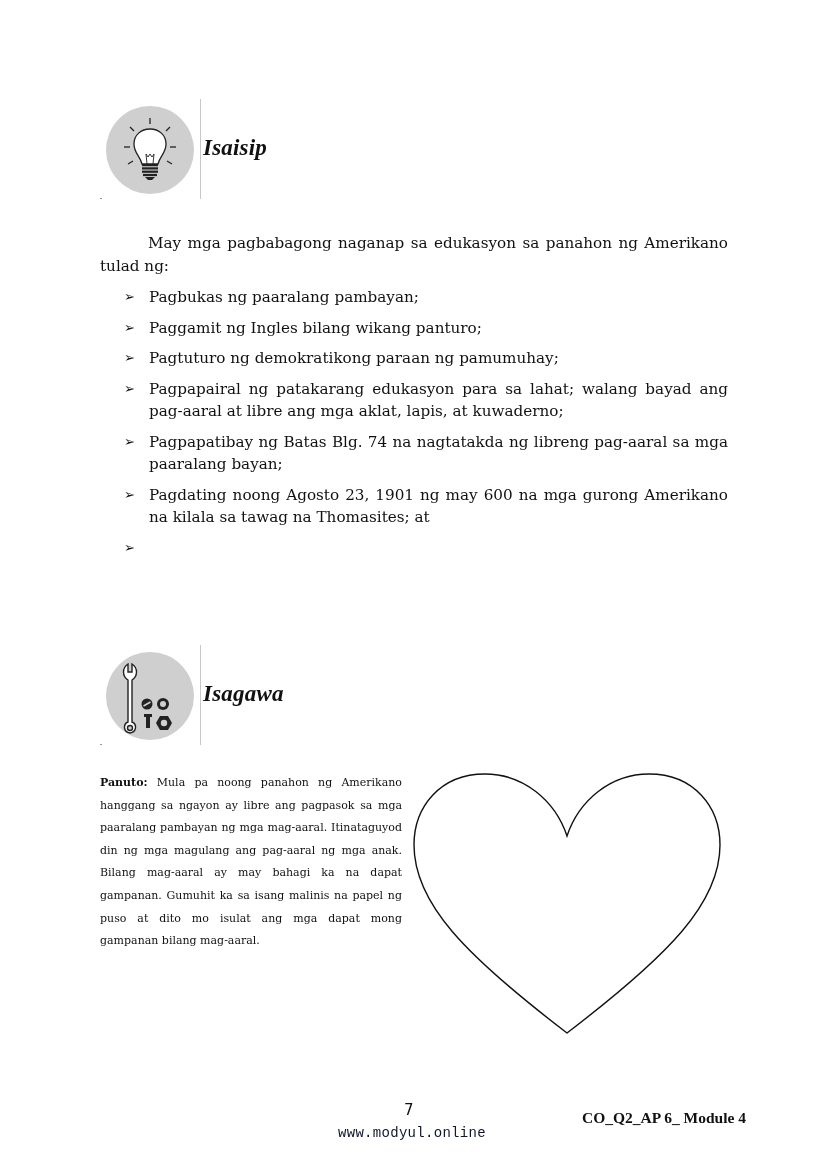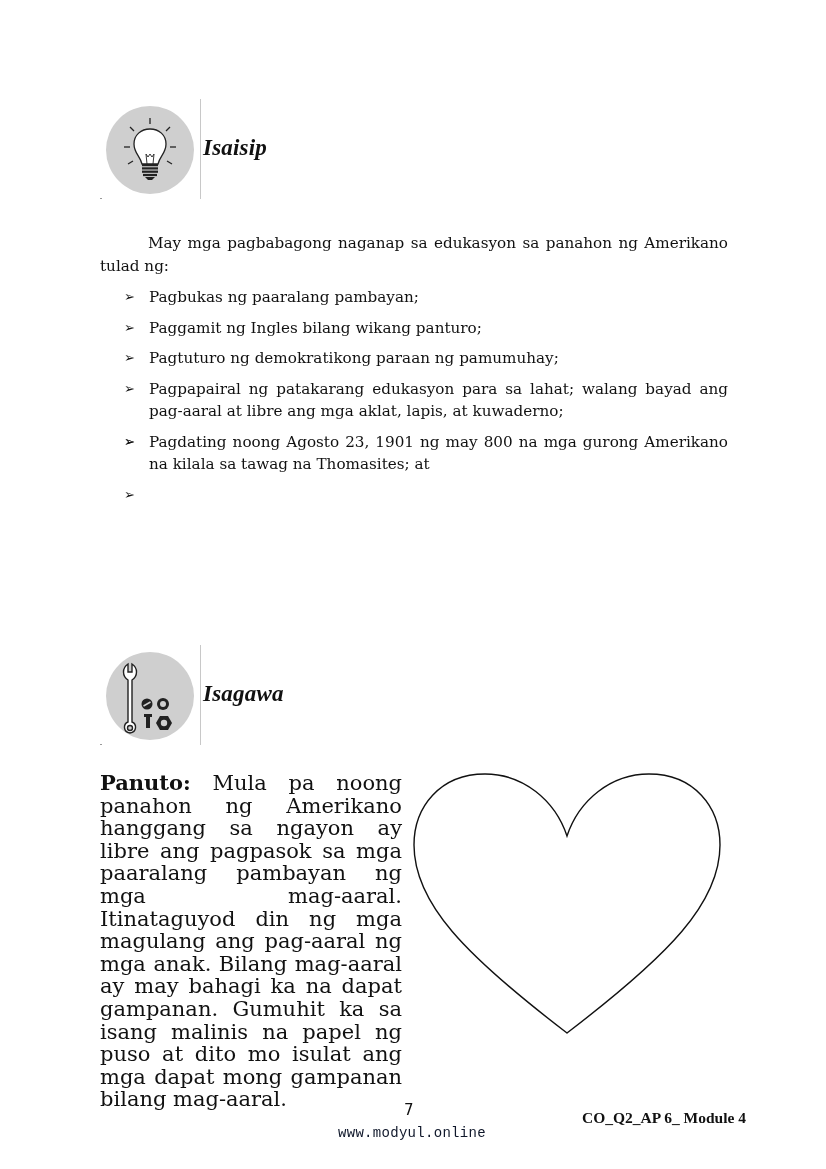--- a/index.html
+++ b/index.html
@@ -15,21 +15,21 @@
     .tick { position: absolute; left: 0; bottom: 0; width: 2px; height: 1px; background: #999; }
 
     .para { position: absolute; left: 100px; width: 628px; font-size: 15.2px; line-height: 23px;
             text-align: justify; text-align-last: left; }
     .para .indent { display: inline-block; width: 48px; }
     .bullets { position: absolute; left: 100px; width: 628px; margin: 0; padding: 0; list-style: none;
                font-size: 15.2px; line-height: 22.5px; }
     .bullets li { position: relative; padding-left: 49px; text-align: justify; text-align-last: left; }
     .bullets .arrow { position: absolute; left: 24px; top: 0; font-size: 13px; font-family: "DejaVu Sans", sans-serif; }
 
-    .panuto { position: absolute; left: 100px; top: 772px; width: 302px; font-size: 21px; line-height: 22.6px;
+    .panuto { position: absolute; left: 100px; top: 772px; width: 302px; font-size: 11px; line-height: 22.6px;
               text-align: justify; text-align-last: left; }
     .panuto b { font-weight: bold; }
     .heart { position: absolute; left: 405px; top: 765px; }
 
     .page-num { position: absolute; left: 404px; top: 1101px; font-family: "DejaVu Sans", sans-serif; font-size: 15px; }
     .watermark { position: absolute; left: 338px; top: 1125px; font-family: Liberation Mono, monospace; font-size: 14px; color: #0f172a; letter-spacing: 0.3px; }
     .module-code { position: absolute; left: 582px; top: 1109px; font-family: Liberation Serif, serif; font-weight: bold; font-size: 15.5px; }
   </style>
 </head>
 <body>
@@ -64,22 +64,22 @@
 
 <div class="para" style="top:232px;">
   <span class="indent"></span><span>May mga pagbabagong naganap sa edukasyon sa panahon ng Amerikano tulad ng:</span>
 </div>
 
 <ul class="bullets" style="top:286px;">
   <li style="margin-bottom:8px;"><span class="arrow">➢</span><span>Pagbukas ng paaralang pambayan;</span></li>
   <li style="margin-bottom:8px;"><span class="arrow">➢</span><span>Paggamit ng Ingles bilang wikang panturo;</span></li>
   <li style="margin-bottom:8px;"><span class="arrow">➢</span><span>Pagtuturo ng demokratikong paraan ng pamumuhay;</span></li>
   <li style="margin-bottom:8px;"><span class="arrow">➢</span><span>Pagpapairal ng patakarang edukasyon para sa lahat; walang bayad ang pag-aaral at libre ang mga aklat, lapis, at kuwaderno;</span></li>
-  <li style="margin-bottom:8px;"><span class="arrow">➢</span></li>
-  <li style="margin-bottom:8px;"><span class="arrow">➢</span><span>Pagdating noong Agosto 23, 1901 ng may 800 na mga gurong Amerikano na kilala sa tawag na Thomasites; at</span></li>
+  <li style="margin-bottom:8px;"><span class="arrow">➢</span><span>Pagpapatibay ng Batas Blg. 74 na nagtatakda ng libreng pag-aaral sa mga paaralang bayan;</span></li>
+  <li style="margin-bottom:8px;"><span class="arrow">➢</span><span>Pagdating noong Agosto 23, 1901 ng may 600 na mga gurong Amerikano na kilala sa tawag na Thomasites; at</span></li>
   <li><span class="arrow">➢</span></li>
 </ul>
 
 <div class="section-header" style="top:645px;">
   <div class="icon-circle">
     <svg width="88" height="88" viewBox="0 0 88 88">
       <g stroke="#222" stroke-width="1.4" fill="#fff">
         <path d="M22 12 C16 16 16 24 22 28 L22 70 C17 72 17 80 24 81 C31 80 31 72 26 70 L26 28 C32 24 32 16 26 12 L26 20 L22 20 Z"></path>
         <circle cx="24" cy="76" r="2.5" fill="#cfcfcf"></circle>
       </g>

